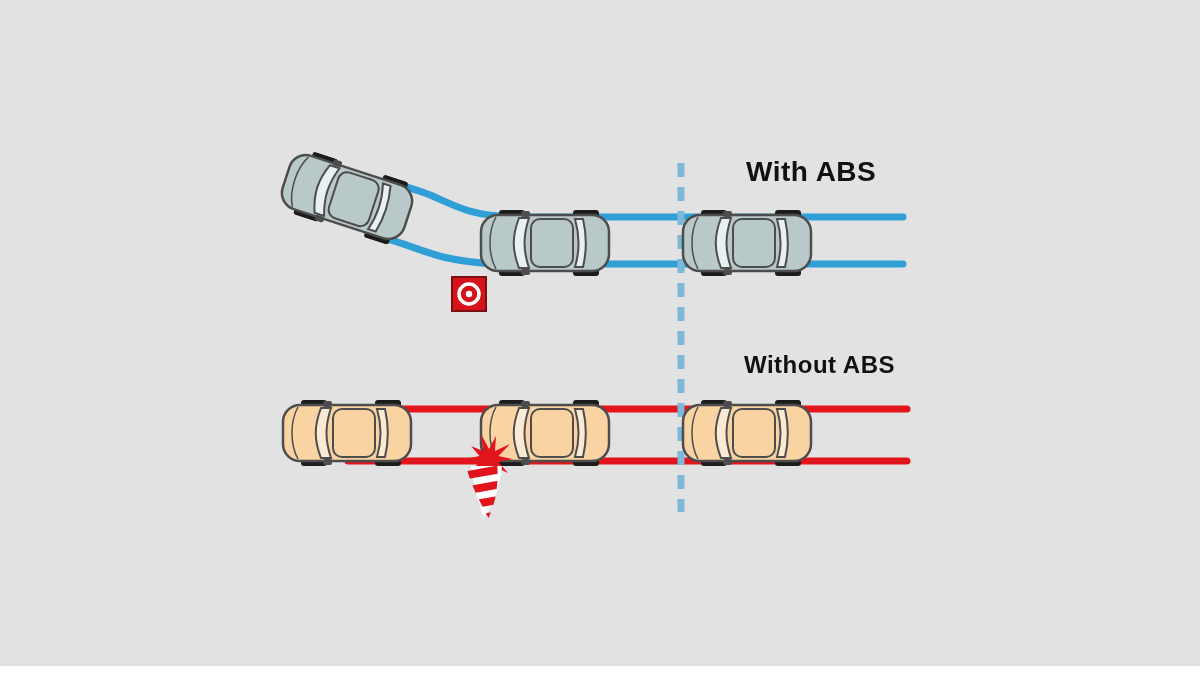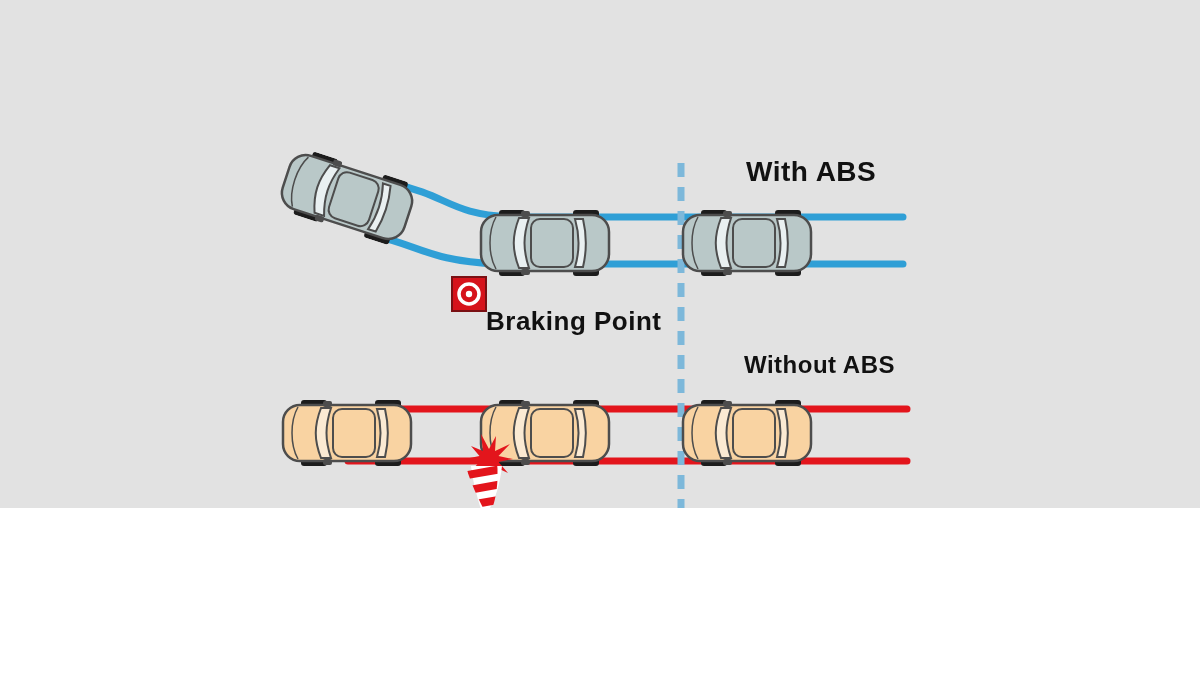--- a/index.html
+++ b/index.html
@@ -14,21 +14,21 @@
     --car-outline:#4d4d4d;
     --wheel:#1c1c1c;
     --text:#111111;
     --crash:#e3151c;
     --braking-icon:#d6131b;
   }
   *{box-sizing:border-box;margin:0;padding:0;}
   body{font-family:"Liberation Sans",sans-serif;}
   .canvas{
     position:relative;
-    width:1200px;height:508px;
+    width:1200px;height:666px;
     background:var(--background);
     overflow:hidden;
   }
   .scene-svg{position:absolute;left:0;top:0;}
   .label{
     position:absolute;
     font-weight:bold;
     color:var(--text);
     white-space:nowrap;
     letter-spacing:0.5px;
@@ -116,15 +116,14 @@
         <rect x="458" y="468" width="58" height="8" fill="var(--crash)"></rect>
         <rect x="458" y="483" width="58" height="8" fill="var(--crash)"></rect>
         <rect x="458" y="498" width="58" height="8" fill="var(--crash)"></rect>
         <rect x="458" y="513" width="58" height="8" fill="var(--crash)"></rect>
       </g>
     </g>
   </svg>
 
   <div class="label label-with-abs">With ABS</div>
   <div class="label label-without-abs">Without ABS</div>
-  <div class="label label-braking-point">Braking Point</div>
 
 </div>
 
 </body></html>

